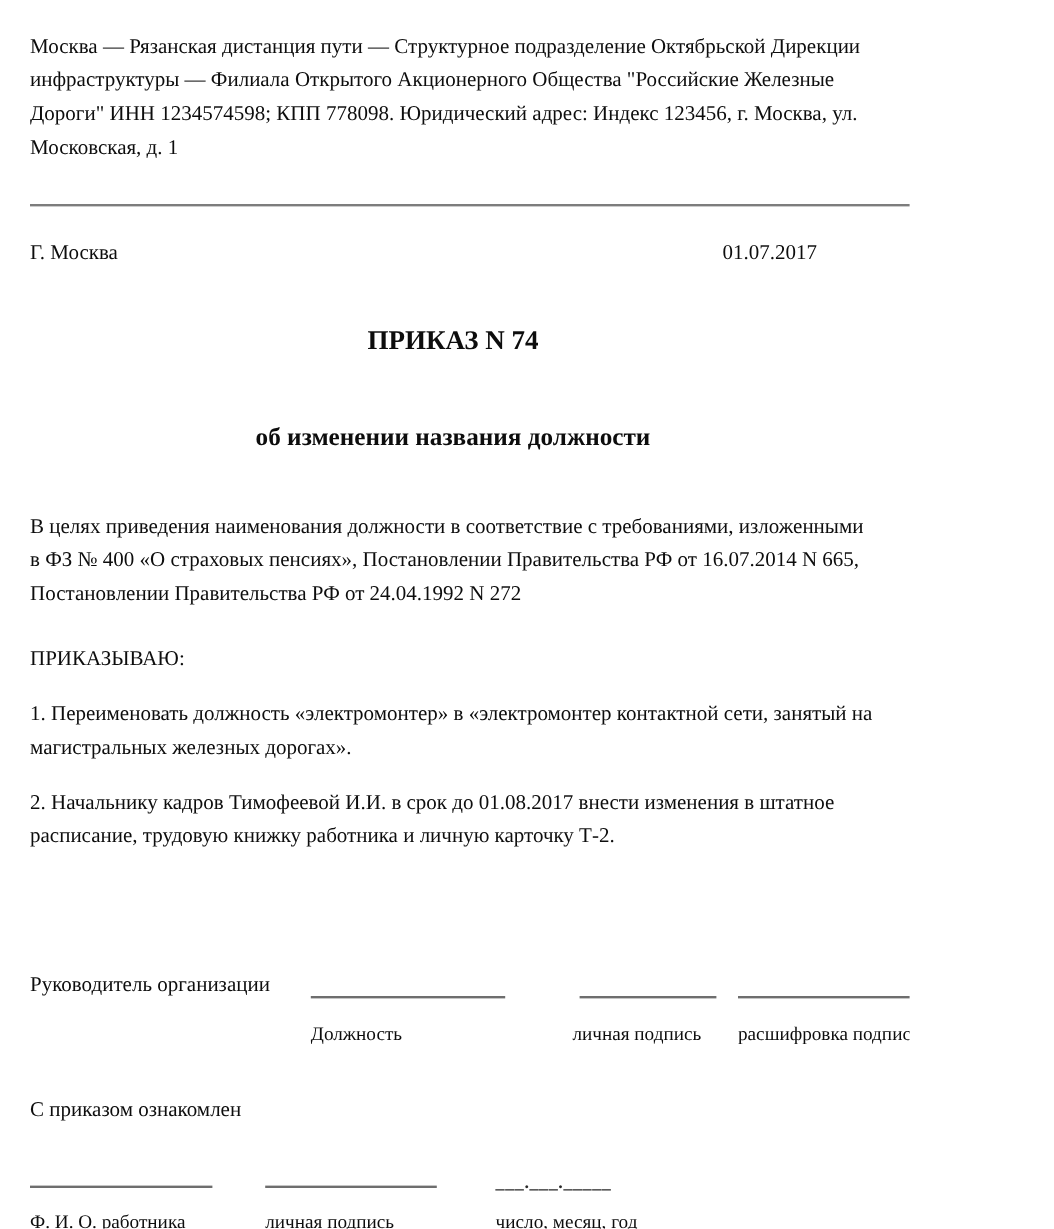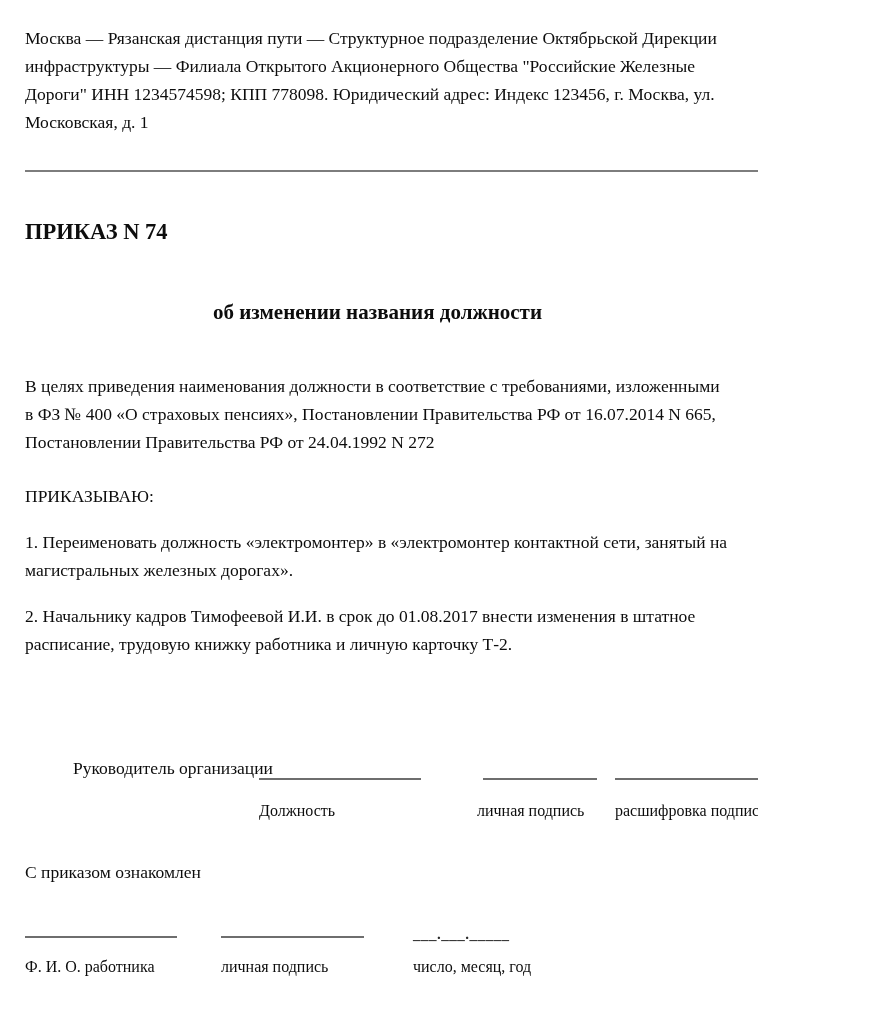--- a/index.html
+++ b/index.html
@@ -35,20 +35,21 @@
     margin-top: 24px;
     height: 28px;
   }
   .doc-date {
     position: absolute;
     left: 577px;
     top: 0;
   }
   .doc-title {
     margin: 46px 0 0 0;
+    text-align: center;
     font-size: 22.5px;
     font-weight: bold;
     line-height: 28px;
   }
   .doc-subtitle {
     margin: 52px 0 0 0;
     text-align: center;
     font-size: 21px;
     font-weight: bold;
     line-height: 28px;
@@ -66,21 +67,20 @@
   }
   .leader-sign-row {
     position: relative;
     margin-top: 96px;
     height: 32px;
   }
   .leader-label {
     position: absolute;
     left: 0;
     top: 0;
-    margin-left: 48px;
   }
   .blank {
     position: absolute;
     bottom: 6px;
     border-bottom: 2px solid #6e6e6e;
     height: 0;
   }
   .leader-blank-1 { left: 234px; width: 162px; }
   .leader-blank-2 { left: 458px; width: 114px; }
   .leader-blank-3 { left: 590px; width: 200px; }
@@ -122,20 +122,24 @@
 </style>
 </head>
 <body>
 
 <div class="doc-page">
 
   <p class="org-header">Москва — Рязанская дистанция пути — Структурное подразделение Октябрьской Дирекции инфраструктуры — Филиала Открытого Акционерного Общества "Российские Железные Дороги" ИНН 1234574598; КПП 778098. Юридический адрес: Индекс 123456, г. Москва, ул. Московская, д. 1</p>
 
   <div class="separator-line"></div>
 
+  <div class="place-date-row">
+    <span class="doc-city">Г. Москва</span>
+    <span class="doc-date">01.07.2017</span>
+  </div>
 
   <h1 class="doc-title">ПРИКАЗ N 74</h1>
 
   <h2 class="doc-subtitle">об изменении названия должности</h2>
 
   <p class="preamble">В целях приведения наименования должности в соответствие с требованиями, изложенными в ФЗ № 400 «О страховых пенсиях», Постановлении Правительства РФ от 16.07.2014 N 665, Постановлении Правительства РФ от 24.04.1992 N 272</p>
 
   <p class="order-keyword">ПРИКАЗЫВАЮ:</p>
 
   <p class="order-item">1. Переименовать должность «электромонтер» в «электромонтер контактной сети, занятый на магистральных железных дорогах».</p>

